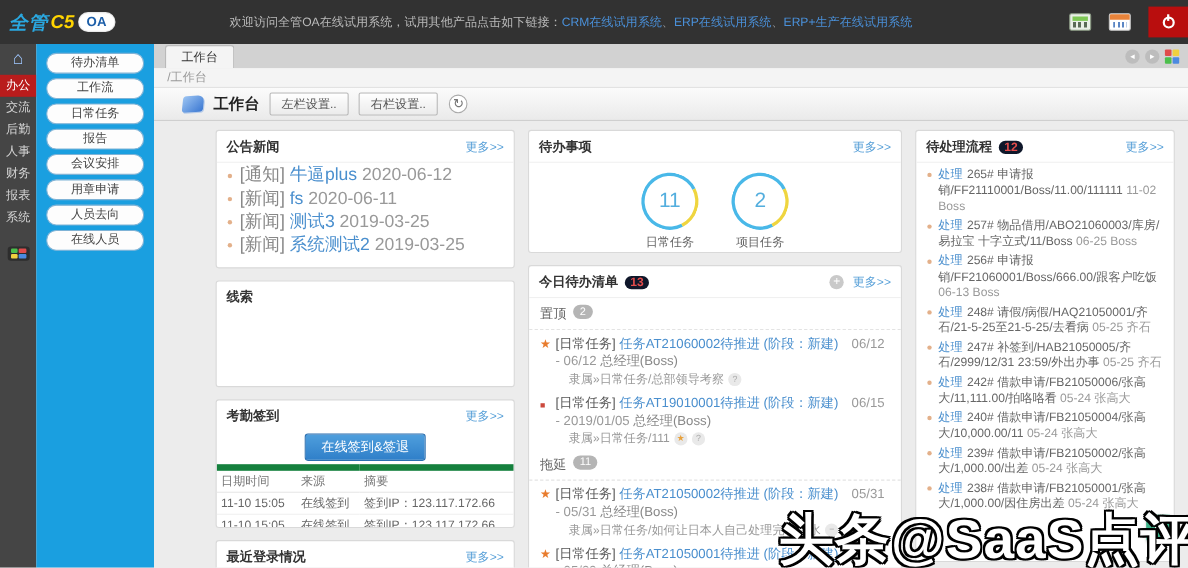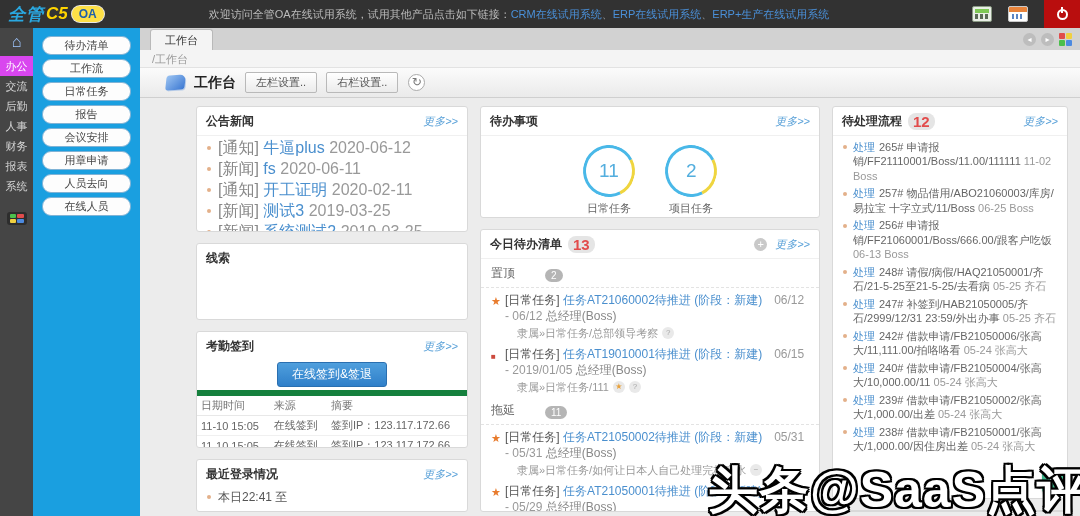--- a/index.html
+++ b/index.html
@@ -1,24 +1,24 @@
 <!DOCTYPE html>
 <html><head>
 <meta charset="utf-8">
 <style>
   * { box-sizing: border-box; margin: 0; padding: 0; }
   html,body { width:1080px; height:516px; overflow:hidden; }
   body { font-family:"Liberation Sans","DejaVu Sans",sans-serif; background:#ececec; position:relative; font-size:12px; }
 
   
-  .topbar { height:28px; background:#323232; display:flex; align-items:center; padding-left:8px; position:relative; }
+  .topbar { height:40px; background:#323232; display:flex; align-items:center; padding-left:8px; position:relative; }
   .logo { display:flex; align-items:center; font-weight:bold; cursor:pointer; }
   .logo-1 { color:#2aa8e0; font-size:17px; font-style:italic; letter-spacing:1px;}
   .logo-2 { color:#ffd400; font-size:17px; font-style:italic; margin-left:2px;}
-  .logo-badge { background:#fde047; color:#1d5fa9; font-size:12px; border-radius:9px; padding:1px 7px; margin-left:4px; box-shadow:0 0 0 1px #e8e8e8; }
+  .logo-badge { background:#ffffff; color:#1d5fa9; font-size:12px; border-radius:9px; padding:1px 7px; margin-left:4px; box-shadow:0 0 0 1px #e8e8e8; }
   .welcome { color:#bbb; font-size:11px; margin-left:105px; white-space:nowrap; }
   .tb-link { color:#4a90d9; cursor:pointer; }
   .tb-sep { color:#999; }
   .topbar-right { margin-left:auto; display:flex; align-items:center; height:100%; }
   .tb-icon { width:20px; height:16px; margin-right:16px; position:relative; cursor:pointer; border-radius:2px; }
   .icon-calc { background:#e9efe6; border:1px solid #8a9a84; }
   .icon-calc .scr { position:absolute; left:2px; right:2px; top:2px; height:4px; background:#7ec855; }
   .icon-calc .keys { position:absolute; left:2px; right:2px; bottom:2px; height:5px;
       background:repeating-linear-gradient(90deg,#5a6a56 0 3px,transparent 3px 5px); }
   .icon-cal { background:#fff; border:1px solid #c9c9c9; }
@@ -27,21 +27,21 @@
       background:repeating-linear-gradient(90deg,#5b86c4 0 2px,transparent 2px 4px); }
   .power-btn { width:36px; height:28px; background:#b90e0e; display:flex; align-items:center; justify-content:center; cursor:pointer; }
   .power-glyph { width:11px; height:11px; border:2px solid #fff; border-radius:50%; position:relative; }
   .power-glyph::after { content:""; position:absolute; width:2px; height:6px; background:#fff; left:2.5px; top:-4px; }
 
   
   .app { display:flex; height:488px; }
   .rail { width:33px; background:#454545; display:flex; flex-direction:column; flex-shrink:0; }
   .rail-home { height:28px; display:flex; align-items:center; justify-content:center; color:#9fc7ff; font-size:16px; cursor:pointer; }
   .rail-item { height:20px; line-height:20px; text-align:center; color:#d5d5d5; font-size:11px; cursor:pointer; }
-  .rail-item.active { background:#d946ef; color:#fff; }
+  .rail-item.active { background:#b91c1c; color:#fff; }
   .rail-gadget { margin:16px auto 0; width:20px; height:13px; background:#2d2d2d; border-radius:3px; display:grid; grid-template-columns:1fr 1fr; gap:1px; padding:2px 3px; cursor:pointer; }
   .rail-gadget i { border-radius:1px; }
   .menu { width:107px; background:#1a9fe0; padding-top:4px; flex-shrink:0; }
   .menu-btn { display:block; height:19px; line-height:17px; margin:4px 9px; background:#fdfdfd; border:1px solid #7fb3d6; border-radius:9px; text-align:center; font-size:11px; color:#444; cursor:pointer; }
 
   .main { flex:1; display:flex; flex-direction:column; min-width:0; }
   .tabbar { height:22px; background:#d2d2d2; display:flex; align-items:flex-end; padding-left:10px; }
   .tab { background:#f4f4f4; border:1px solid #b9b9b9; border-bottom:none; border-radius:3px 3px 0 0; height:21px; line-height:20px; padding:0 14px; font-size:11px; color:#333; cursor:pointer; }
   .tab-controls { margin-left:auto; display:flex; align-items:center; gap:5px; padding:0 8px 4px 0; }
   .tab-circle { width:13px; height:13px; border-radius:50%; background:#bdbdbd; color:#fff; font-size:8px; line-height:13px; text-align:center; cursor:pointer; }
@@ -56,22 +56,22 @@
   .refresh-circle { width:17px; height:17px; border:1px solid #aaa; border-radius:50%; color:#777; font-size:12px; line-height:15px; text-align:center; margin-left:10px; background:#fff; cursor:pointer; }
 
   
   .content { flex:1; display:flex; gap:12px; padding:8px 12px 4px 20px; overflow:hidden;margin-left:36px; }
   .col { display:flex; flex-direction:column; gap:11px; min-width:0; }
   .col1 { width:272px; flex-shrink:0; }
   .col2 { width:340px; flex-shrink:0; }
   .col3 { flex:1; }
   .panel { background:#fff; border:1px solid #d9d9d9; border-radius:3px; overflow:hidden; display:flex; flex-direction:column; }
   .panel-hd { display:flex; align-items:center; padding:6px 9px 5px; font-size:12px; font-weight:bold; color:#333; border-bottom:1px solid #f0f0f0; flex-shrink:0; }
-  .more { margin-left:auto; font-weight:normal; font-size:11px; color:#58a0d8; cursor:pointer; white-space:nowrap;font-style:italic; }
-  .badge-red { color:#e24c4c; background:#e5e5e5; border-radius:8px; padding:0 5px; font-size:15px; margin-left:6px; }
+  .more { margin-left:auto; font-weight:normal; font-size:11px; color:#58a0d8; cursor:pointer; white-space:nowrap; }
+  .badge-red { color:#e24c4c; background:#0f172a; border-radius:8px; padding:0 5px; font-size:11px; margin-left:6px; }
   .badge-gray { color:#fff; background:#b5b5b5; border-radius:8px; padding:1px 6px; font-size:10px; margin-left:6px; font-weight:normal; }
   .add-circle { width:13px; height:13px; border-radius:50%; background:#c9c9c9; color:#fff; font-size:11px; line-height:12px; text-align:center; margin-left:auto; margin-right:8px; cursor:pointer; font-weight:normal; }
   .add-circle + .more { margin-left:0; }
 
   .news-item { font-size:16px; line-height:19px; padding:0 8px 0 21px; position:relative; white-space:nowrap; overflow:hidden; margin-top:2px; }
   .news-item::before { content:""; position:absolute; left:10px; top:8px; width:4px; height:4px; border-radius:50%; background:#e3b08a; }
   .news-tag { color:#888; } .news-link { color:#4a8fce; cursor:pointer; } .news-date { color:#999; }
 
   .att-btn { display:block; margin:5px auto 3px; background:linear-gradient(#4f9fdd,#2f7fc9); color:#fff; font-size:12px; padding:3px 14px; border-radius:3px; border:1px solid #2a6fb0; cursor:pointer; font-family:inherit; }
   table.att { width:100%; border-collapse:collapse; font-size:11px; color:#666; }
@@ -81,21 +81,21 @@
   .login-line1 { font-size:12px; color:#555; padding:4px 8px 0 21px; position:relative; }
   .login-line1::before { content:""; position:absolute; left:10px; top:10px; width:4px; height:4px; border-radius:50%; background:#e3b08a; }
 
   .stats-body { display:flex; justify-content:center; gap:30px; padding-top:9px; }
   .stat { text-align:center; cursor:pointer; }
   .stat-circle { width:52px; height:52px; border-radius:50%; border:3px solid #49b8e8; border-right-color:#efd53f; transform:rotate(18deg); display:flex; align-items:center; justify-content:center; margin:0 auto; background:#fff; }
   .stat-num { transform:rotate(-18deg); color:#53aede; font-size:19px; }
   .stat-label { font-size:11px; color:#666; margin-top:4px; }
 
   .todo-body { overflow:hidden; }
-  .todo-sec { display:flex; align-items:flex-end; padding:6px 10px 5px; font-size:12px; color:#666; border-bottom:1px dashed #e3e3e3;gap:24px; }
+  .todo-sec { display:flex; align-items:flex-start; padding:6px 10px 5px; font-size:12px; color:#666; border-bottom:1px dashed #e3e3e3; }
   .todo-item { font-size:12px; color:#555; padding:4px 8px 1px 10px; line-height:16px; }
   .todo-l1 { padding-left:14px; position:relative; }
   .tb-bullet { position:absolute; left:0; top:1px; }
   .b-star { color:#e87c2e; font-size:11px; }
   .b-sq { color:#cc4a3d; font-size:8px; top:3px; }
   .todo-cat { color:#555; }
   .todo-link { color:#4a8fce; cursor:pointer; }
   .todo-stage { color:#4a8fce; }
   .todo-date { color:#999; } .todo-owner { color:#888; }
   .todo-sub { padding-left:26px; color:#999; font-size:11px; display:flex; align-items:center; gap:4px; margin-top:1px; }
@@ -201,26 +201,25 @@
 
       <div class="col col1">
         <div class="panel" style="height:126px">
           <div class="panel-hd">
             <span>公告新闻</span>
             <span class="more">更多&gt;&gt;</span>
           </div>
           <div id="news-list">
               <div class="news-item"><span class="news-tag">[通知] </span><span class="news-link">牛逼plus</span><span class="news-date"> 2020-06-12</span></div>
               <div class="news-item"><span class="news-tag">[新闻] </span><span class="news-link">fs</span><span class="news-date"> 2020-06-11</span></div>
-              <div class="news-item"><span class="news-tag">[通知] </span><span class="news-link">开工证明</span><span class="news-date"> 2020-02-11</span></div>
               <div class="news-item"><span class="news-tag">[新闻] </span><span class="news-link">测试3</span><span class="news-date"> 2019-03-25</span></div>
               <div class="news-item"><span class="news-tag">[新闻] </span><span class="news-link">系统测试2</span><span class="news-date"> 2019-03-25</span></div>
             </div>
         </div>
-        <div class="panel" style="height:77px">
+        <div class="panel" style="height:97px">
           <div class="panel-hd" style="border-bottom:none">
             <span>线索</span>
           </div>
         </div>
         <div class="panel" style="height:117px">
           <div class="panel-hd" style="border-bottom:none;padding-bottom:2px">
             <span>考勤签到</span>
             <span class="more">更多&gt;&gt;</span>
           </div>
           <button class="att-btn">在线签到&amp;签退</button>

